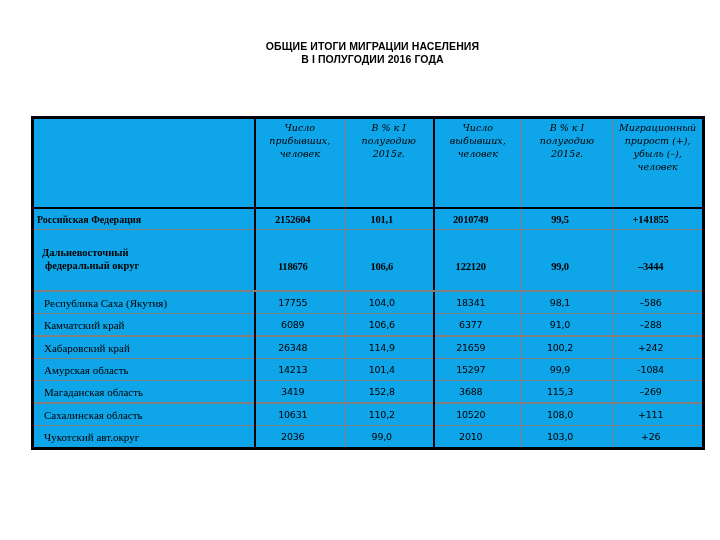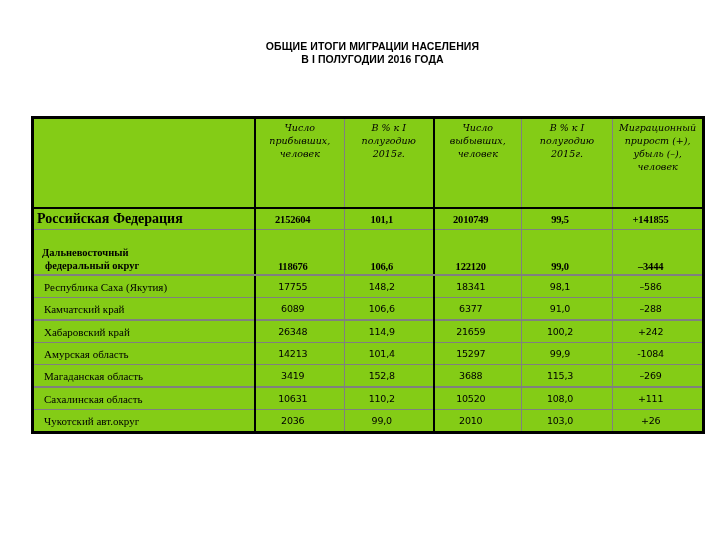--- a/index.html
+++ b/index.html
@@ -4,41 +4,41 @@
 <style>
   html, body { margin: 0; padding: 0; background: #ffffff; }
   body { width: 720px; height: 540px; position: relative; overflow: hidden; font-family: "DejaVu Serif", serif; }
   .title {
     position: absolute; left: 0; top: 40px; width: 745px; text-align: center;
     font-family: "Liberation Sans", sans-serif; font-weight: bold; font-size: 10.5px;
     line-height: 13px; color: #000; letter-spacing: 0.1px;
   }
   table.stats {
     position: absolute; left: 31px; top: 116px;
-    border-collapse: collapse; background: #84cc16;
+    border-collapse: collapse; background: #0ea5e9;
     border: 3px solid #000;
     table-layout: fixed;
   }
   table.stats td, table.stats th {
     border: 1px solid #808080; padding: 0 6px; color: #000;
     font-size: 10px; overflow: hidden; white-space: nowrap;
   }
   table.stats th {
     font-weight: normal; font-style: italic; vertical-align: top;
     text-align: center; white-space: normal; line-height: 13px; padding-top: 2px;
     font-family: "DejaVu Serif", serif; font-size: 9.5px; height: 86px;
     border-bottom: 2px solid #000;
   }
   table.stats th.c0 { border-right: 2px solid #000; }
   table.stats td.c0 { border-right: 2px solid #000; text-align: left; font-family: "Liberation Serif", serif; font-size: 11px; padding-left: 10px; }
   table.stats td.num { text-align: center; font-family: "DejaVu Sans", sans-serif; font-size: 9.5px; padding-right: 20px; letter-spacing: -0.2px; }
   table.stats .thick-right { border-right: 2px solid #000; }
   table.stats tr.total td { height: 20px; font-weight: bold; font-family: "Liberation Serif", serif; font-size: 10.5px; vertical-align: middle; }
-  table.stats tr.total td.c0 { padding-left: 3px; font-size: 14px; margin-left: 26px; }
-  table.stats tr.fd td { height: 42px; font-weight: bold; font-family: "Liberation Serif", serif; font-size: 10.5px; vertical-align: bottom; padding-bottom: 2px; border-bottom: 2px solid #808080; }
+  table.stats tr.total td.c0 { padding-left: 3px; font-size: 10px; margin-left: 26px; }
+  table.stats tr.fd td { height: 42px; font-weight: bold; font-family: "Liberation Serif", serif; font-size: 10.5px; vertical-align: bottom; padding-bottom: 18px; border-bottom: 2px solid #808080; }
   table.stats tr.fd td.c0 { line-height: 13px; padding-left: 8px; }
   table.stats tr.region td { height: 21px; vertical-align: middle; }
   table.stats tr.sep td { border-top: 2px solid #808080; }
   col.w0 { width: 222px; } col.w1 { width: 90px; } col.w2 { width: 89px; }
   col.w3 { width: 88px; } col.w4 { width: 91px; } col.w5 { width: 91px; }
 </style>
 </head>
 <body>
 
 <div class="title">
@@ -81,21 +81,21 @@
       </td>
       <td class="num">118676</td>
       <td class="num thick-right">106,6</td>
       <td class="num">122120</td>
       <td class="num">99,0</td>
       <td class="num">–3444</td>
     </tr>
     <tr class="region">
       <td class="c0">Республика Саха (Якутия)</td>
       <td class="num">17755</td>
-      <td class="num thick-right">148,2</td>
+      <td class="num thick-right">104,0</td>
       <td class="num">18341</td>
       <td class="num">98,1</td>
       <td class="num">–586</td>
     </tr>
     <tr class="region">
       <td class="c0">Камчатский край</td>
       <td class="num">6089</td>
       <td class="num thick-right">106,6</td>
       <td class="num">6377</td>
       <td class="num">91,0</td>

